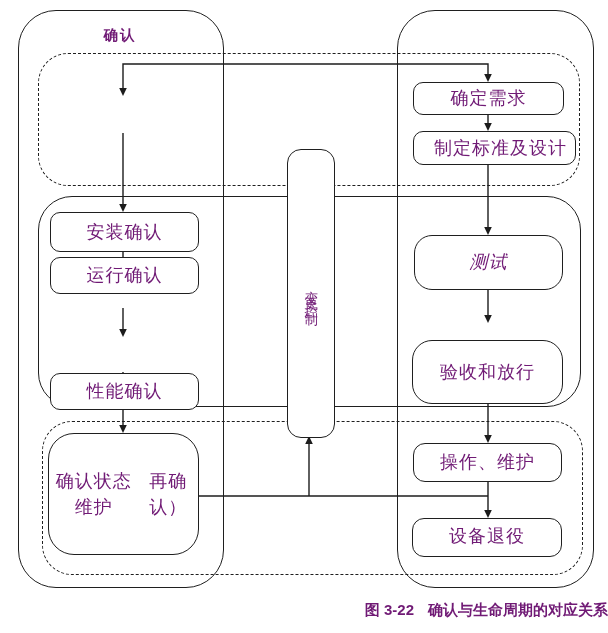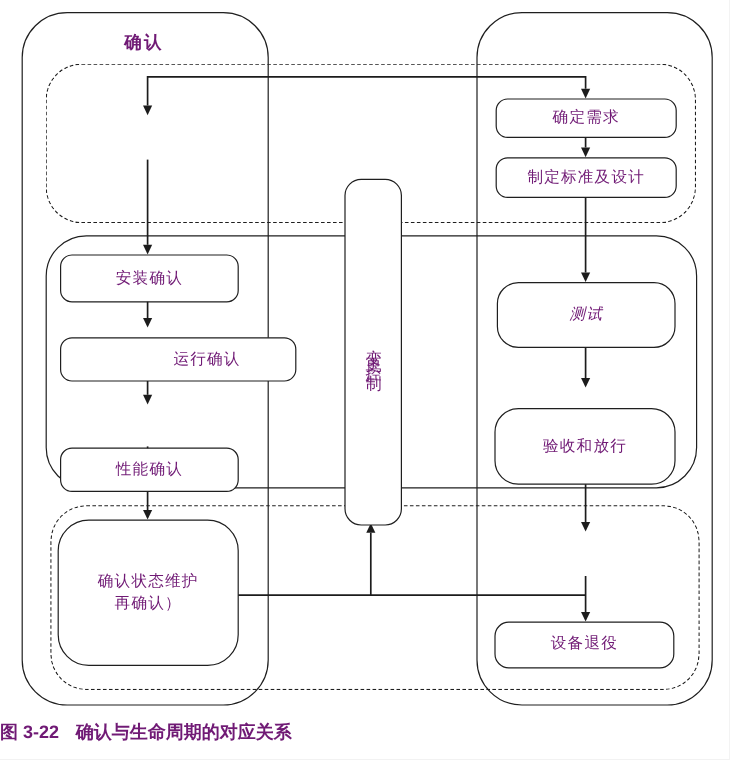--- a/index.html
+++ b/index.html
@@ -25,42 +25,42 @@
   .group{position:absolute;background:transparent;z-index:1;}
   .g1{left:38px;top:53px;width:540px;height:131px;border:1.5px dashed #1f1f1f;border-radius:30px;}
   .g2{left:38px;top:196px;width:541px;height:209px;border:1.5px solid #1f1f1f;border-radius:34px;}
   .g3{left:42px;top:421px;width:539px;height:152px;border:1.5px dashed #1f1f1f;border-radius:30px;}
   
   .arrows{position:absolute;left:0;top:0;z-index:2;}
   
   .box{
     position:absolute;z-index:3;background:#ffffff;border:1.4px solid #1f1f1f;
     display:flex;align-items:center;justify-content:center;
-    font-size:13px;letter-spacing:1px;text-align:center;line-height:1.45;
+    font-size:18px;letter-spacing:1px;text-align:center;line-height:1.45;
   }
   .r10{border-radius:10px;}
   .b-design {left:50px; top:96px; width:147px;height:37px;}
   .b-install{left:50px; top:212px;width:147px;height:38px;}
-  .b-run    {left:50px; top:281px;width:147px;height:35px;padding-left:48px;}
+  .b-run    {left:50px; top:257px;width:147px;height:35px;}
   .b-perf   {left:50px; top:337px;width:147px;height:35px;margin-top:36px;}
-  .b-maint  {left:48px; top:433px;width:149px;height:120px;border-radius:26px;flex-direction:column;}
+  .b-maint  {left:48px; top:433px;width:149px;height:120px;border-radius:26px;}
   .b-req    {left:413px;top:82px; width:149px;height:31px;}
-  .b-std    {left:413px;top:131px;width:149px;height:32px;}
+  .b-std    {left:413px;top:131px;width:149px;height:32px;padding-left:12px;}
   .b-test   {left:414px;top:235px;width:147px;height:53px;border-radius:18px;font-style:italic;}
   .b-accept {left:412px;top:340px;width:149px;height:62px;border-radius:20px;}
   .b-opmnt  {left:413px;top:443px;width:147px;height:37px;border-radius:12px;}
   .b-retire {left:412px;top:518px;width:148px;height:37px;border-radius:12px;font-family:Liberation Mono, monospace;}
   .b-cc{
     left:287px;top:149px;width:46px;height:287px;border-radius:14px;
     writing-mode:vertical-rl;text-orientation:upright;
     letter-spacing:7px;font-size:13.5px;
   }
   .caption{
     position:absolute;left:0;top:601px;width:608px;z-index:4;
-    text-align:left;font-weight:bold;font-size:15px;
+    text-align:right;font-weight:bold;font-size:15px;
     font-family:"Liberation Sans","DejaVu Sans",sans-serif;
   }
   .caption .num{margin-right:14px;}
 </style>
 </head>
 <body>
 
 <div class="stage">
 
   <div class="outer outer-left"></div>
@@ -111,19 +111,20 @@
     <div>确认状态维护</div>
     <div>再确认）</div>
   </div>
 
   <div class="box b-cc">变更控制</div>
 
   <div class="box r10 b-req">确定需求</div>
   <div class="box r10 b-std">制定标准及设计</div>
   <div class="box b-test">测试</div>
   <div class="box b-accept">验收和放行</div>
+  <div class="box b-opmnt">操作、维护</div>
   <div class="box b-retire">设备退役</div>
 
   <div class="caption">
     <span class="num">图 3-22</span><span>确认与生命周期的对应关系</span>
   </div>
 
 </div>
 
 </body></html>

